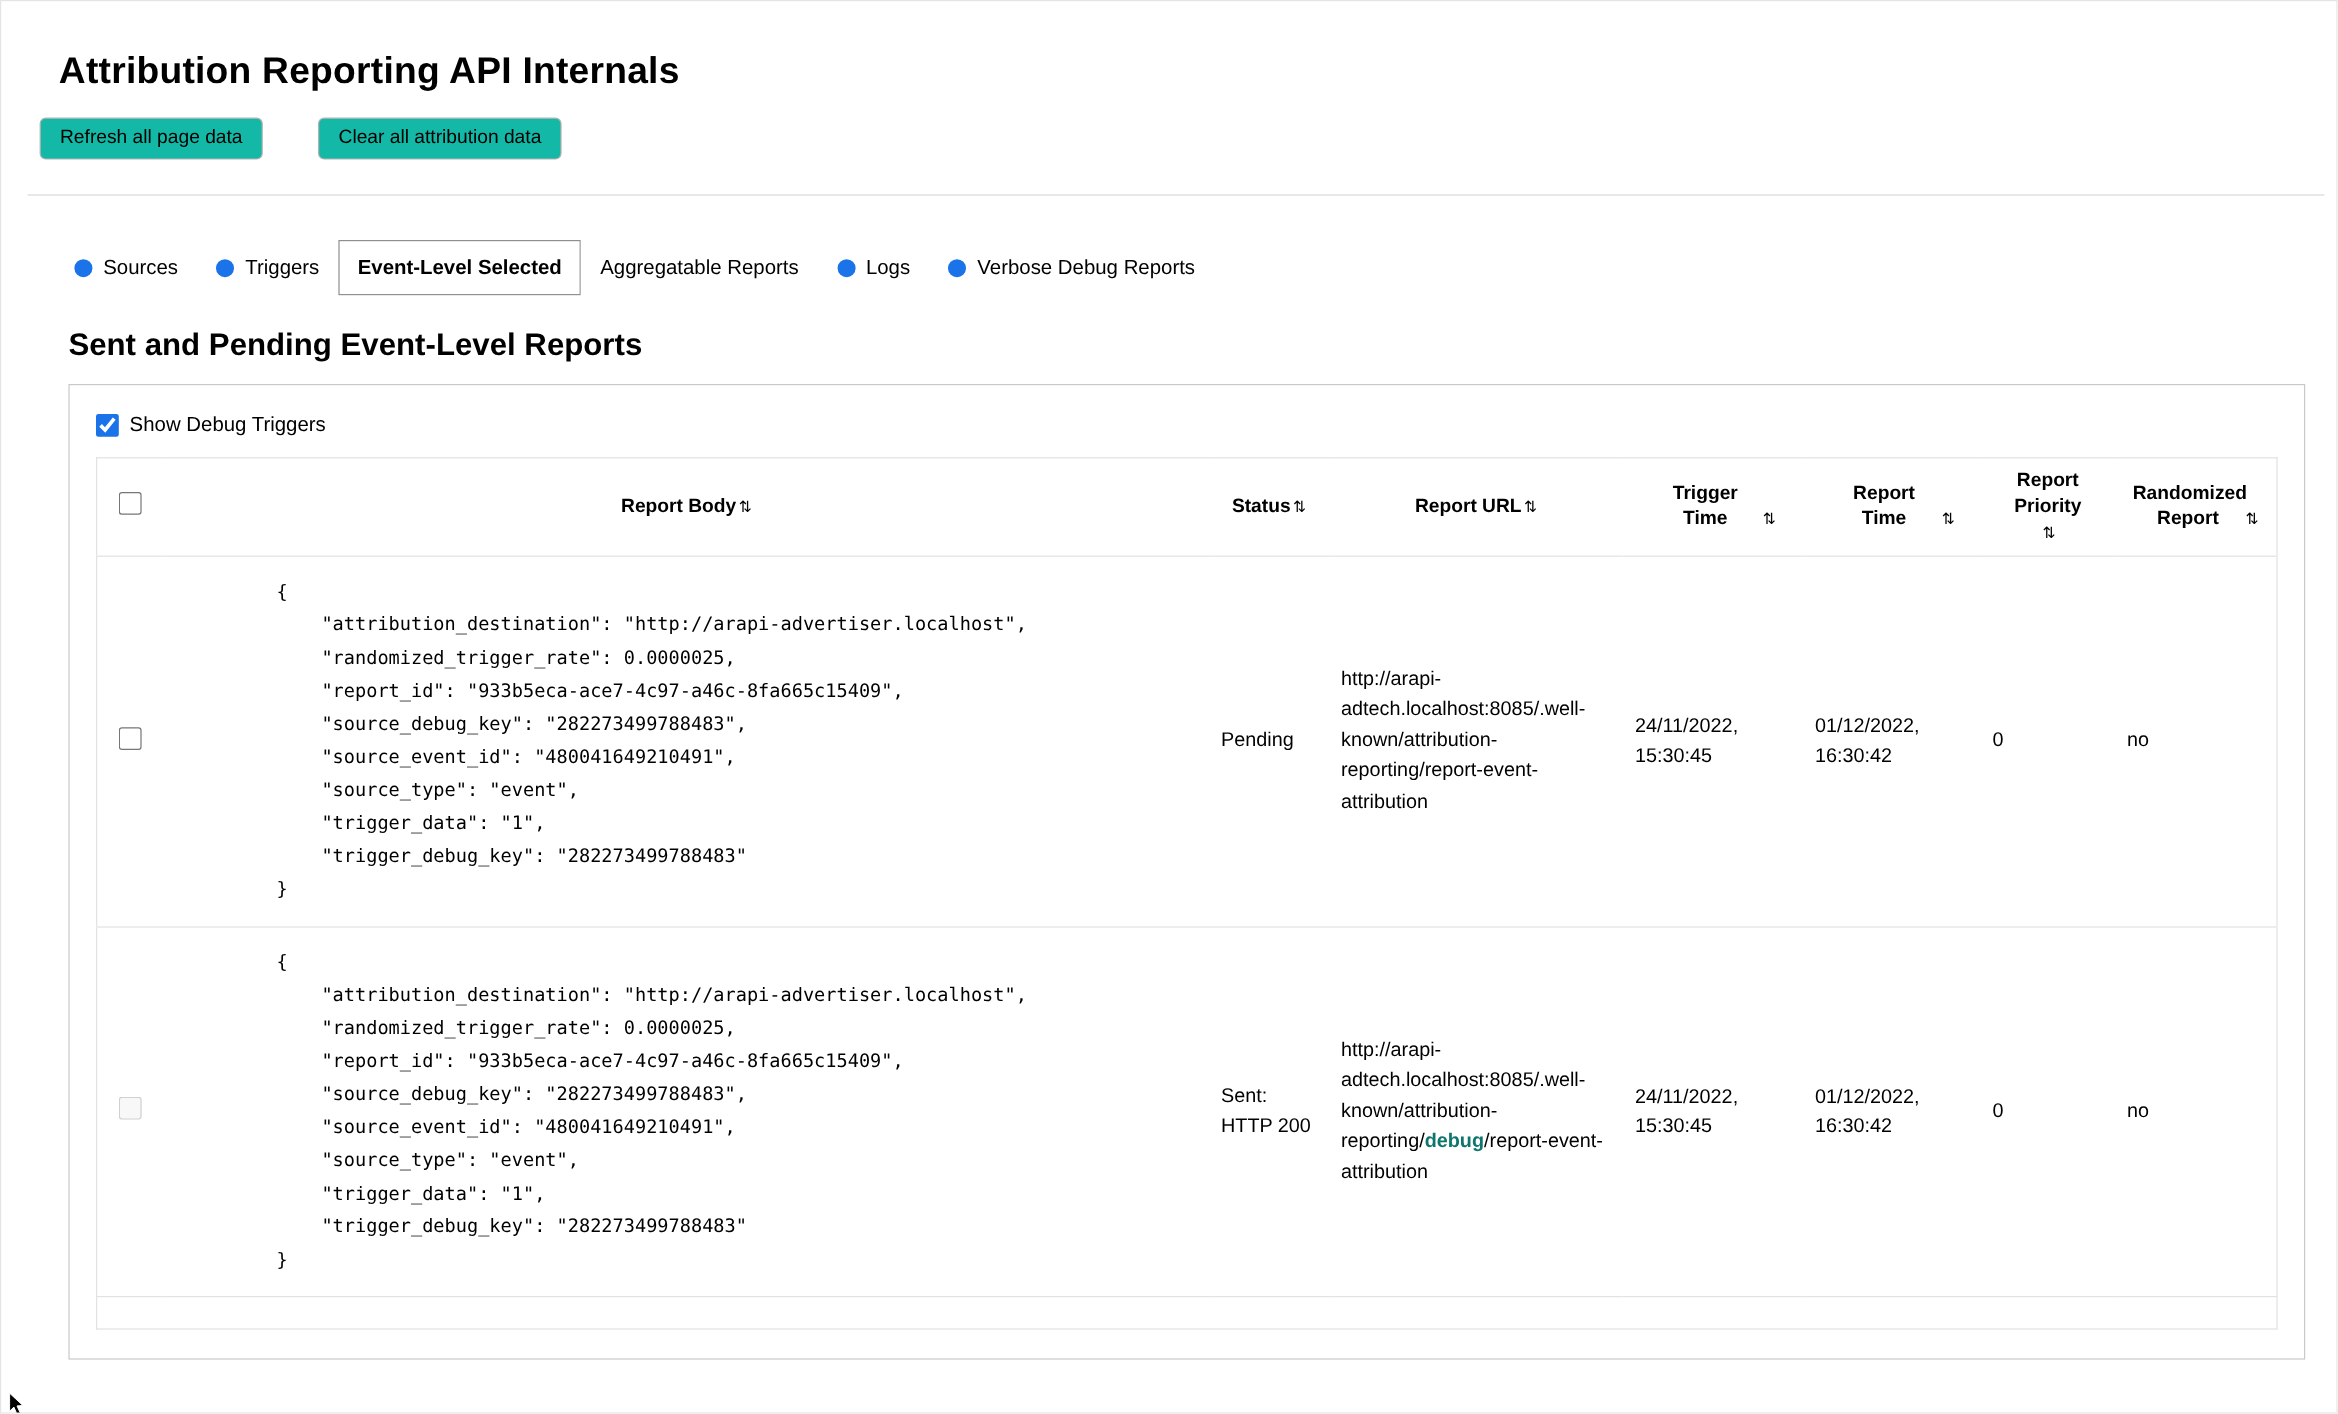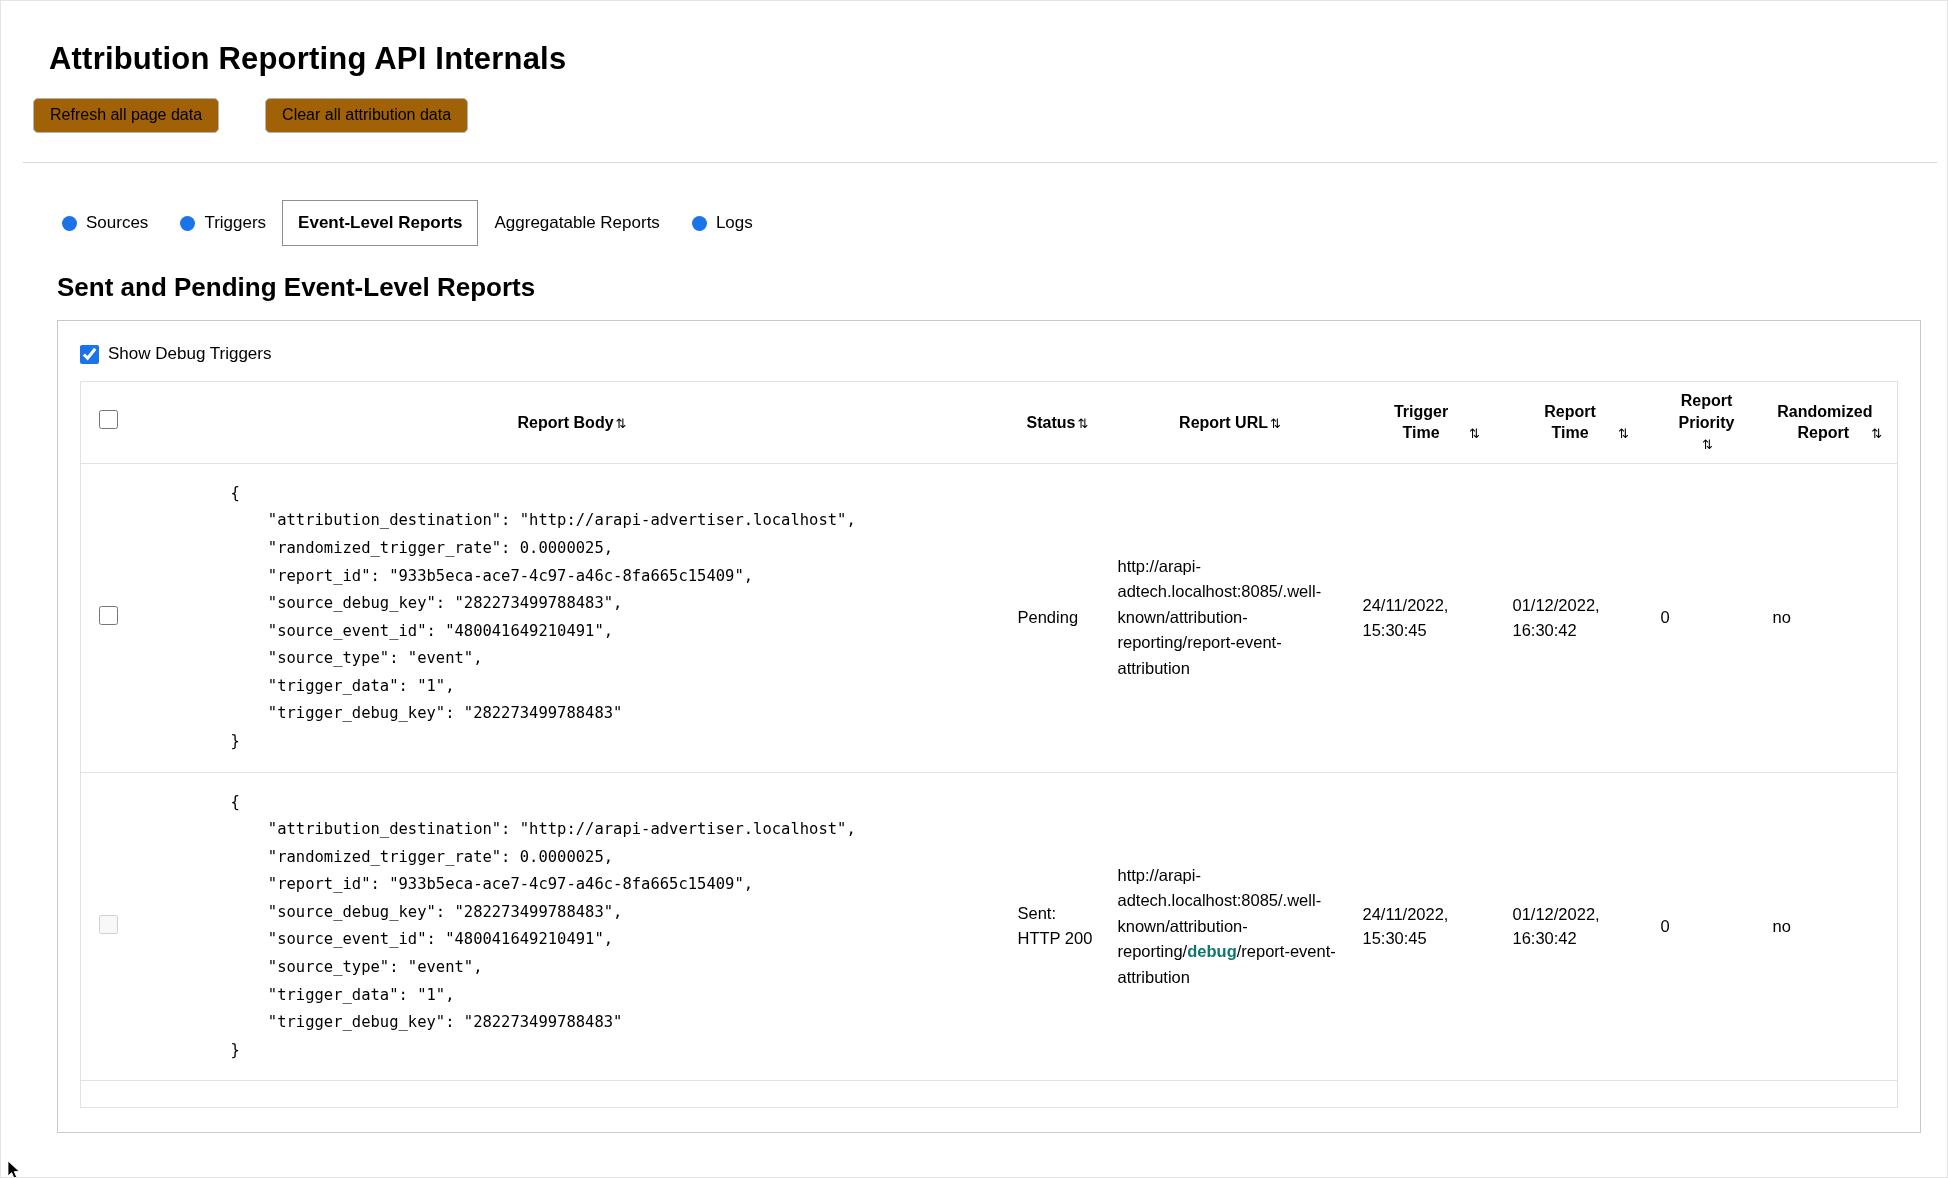--- a/index.html
+++ b/index.html
@@ -16,21 +16,21 @@
   .page { padding: 24px 22px 0 32px; }
 
   .title { font-size: 31px; font-weight: 700; margin: 16px; letter-spacing: 0.2px; }
 
   .status-line { margin-top: 33px; font-size: 17px; }
   .status-line .emph { font-weight: 700; }
 
   .button-row { margin-top: 21px; display: flex; gap: 46px; }
   .chrome-btn {
     font-family: inherit; font-size: 16px; line-height: 1;
-    padding: 8px 16px 9px; background: #a16207; color: #000;
+    padding: 8px 16px 9px; background: #14b8a6; color: #000;
     border: 1px solid #b3b3b3; border-radius: 5px; cursor: pointer;
   }
 
   .divider { border: none; border-top: 1px solid #d9d9d9; margin: 29px -12px 0 -10px; }
 
   .main { padding-left: 24px; padding-right: 4px; }
 
   .tabstrip { margin-top: 37px; display: flex; align-items: center; }
   .tab {
     display: flex; align-items: center; gap: 9px;
@@ -105,28 +105,32 @@
     <div class="tabstrip">
       <div class="tab">
         <span class="dot"></span>
         <span>Sources</span>
       </div>
       <div class="tab">
         <span class="dot"></span>
         <span>Triggers</span>
       </div>
       <div class="tab active">
-        <span>Event-Level Reports</span>
+        <span>Event-Level Selected</span>
       </div>
       <div class="tab">
         <span>Aggregatable Reports</span>
       </div>
       <div class="tab">
         <span class="dot"></span>
         <span>Logs</span>
+      </div>
+      <div class="tab">
+        <span class="dot"></span>
+        <span>Verbose Debug Reports</span>
       </div>
     </div>
 
     <h2 class="section-heading">Sent and Pending Event-Level Reports</h2>
 
     <div class="panel">
 
       <div class="toolbar">
         <label class="show-debug">
           <input type="checkbox" checked="" style="">

